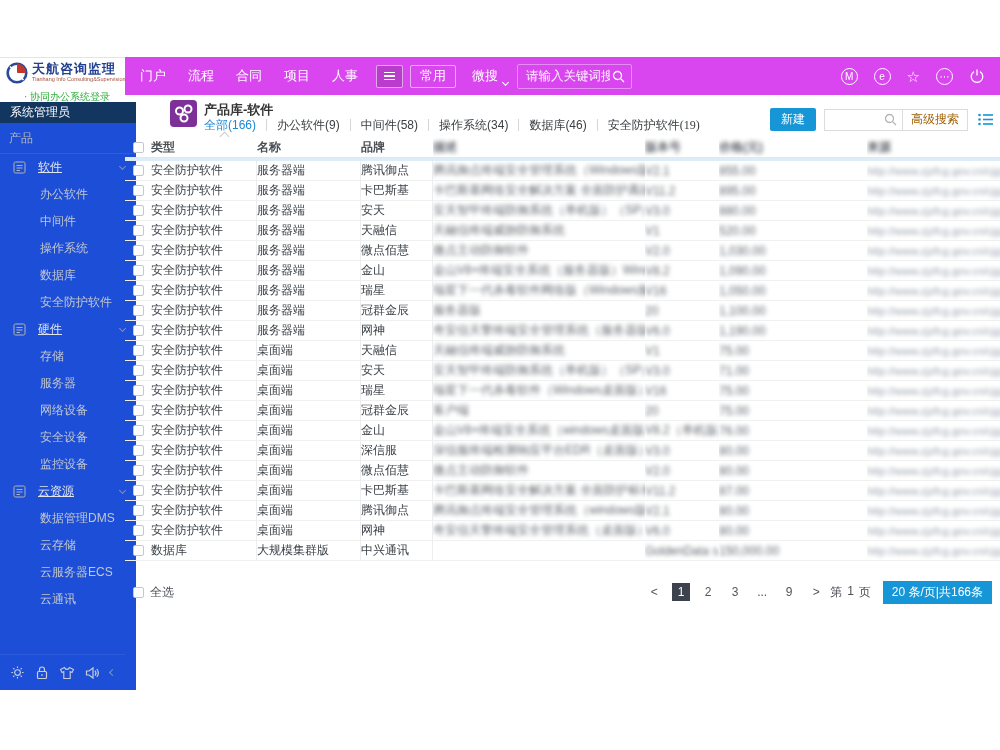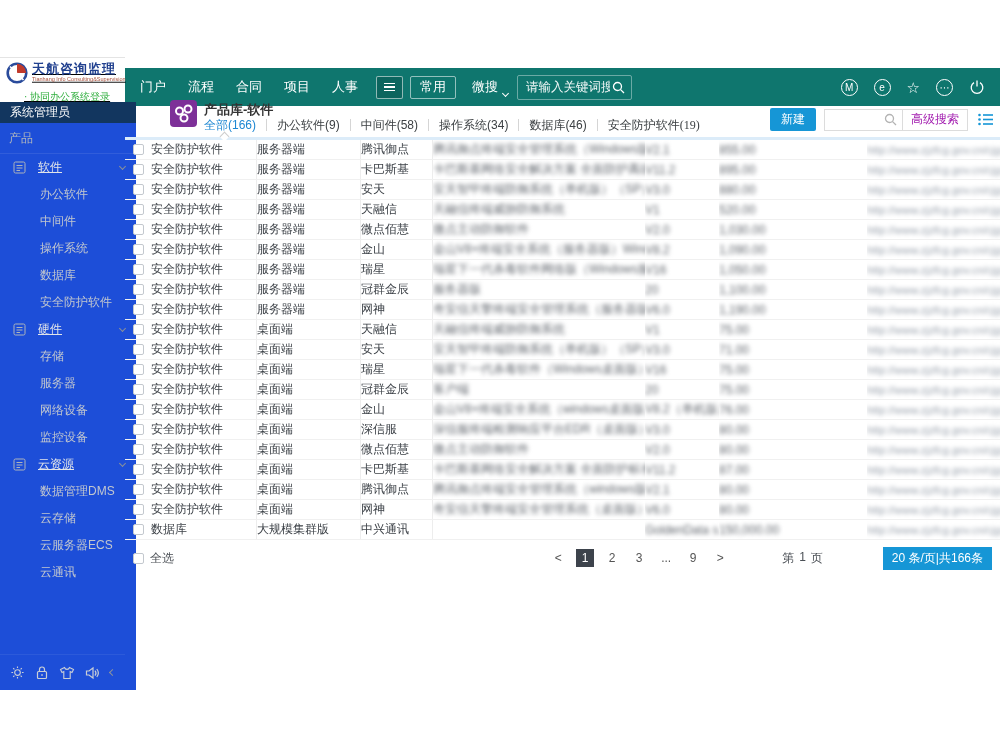--- a/index.html
+++ b/index.html
@@ -1,21 +1,21 @@
 <!DOCTYPE html>
 <html><head>
 <meta charset="utf-8">
 <style>
   * { box-sizing: border-box; }
   body { margin:0; background:#fff; font-family:"Liberation Sans", sans-serif; }
   .canvas { position:relative; width:1000px; height:750px; background:#fff; overflow:hidden; }
 
   
-  .navbar { position:absolute; left:125px; top:68px; width:875px; height:38px;
-            background:#0f766e; display:flex; align-items:center; color:#fff; padding-left:4px; }
+  .navbar { position:absolute; left:125px; top:57px; width:875px; height:38px;
+            background:#d946ef; display:flex; align-items:center; color:#fff; padding-left:4px; }
   .nav-items { display:flex; align-items:center; }
   .nav-item { padding:0 11px; font-size:13px; cursor:pointer; }
   .nav-box { height:23px; border:1px solid rgba(255,255,255,.55); border-radius:2px;
              display:flex; align-items:center; justify-content:center; margin-left:7px; cursor:pointer; }
   .nav-box.ham { width:27px; background:rgba(0,0,0,.14); }
   .hamico i { display:block; width:11px; height:1.5px; background:#fff; margin:2px auto; }
   .nav-box.common { padding:0 9px; font-size:13px; }
   .wesearch { margin-left:16px; font-size:13px; display:flex; align-items:flex-end; gap:5px; cursor:pointer; }
   .cdown { width:5px; height:5px; border-right:1.2px solid #fff; border-bottom:1.2px solid #fff;
            transform:rotate(45deg); margin-top:-3px; }
@@ -25,21 +25,21 @@
          font-family:"Liberation Sans",sans-serif; }
   .nsi::placeholder { color:rgba(255,255,255,.95); }
   .nav-right { margin-left:auto; display:flex; align-items:center; gap:16px; padding-right:15px; }
   .ci { width:17px; height:17px; border:1px solid #fff; border-radius:50%; display:flex;
         align-items:center; justify-content:center; font-size:10px; cursor:pointer; }
   .star { font-size:15px; line-height:1; cursor:pointer; }
   .picon { cursor:pointer; display:flex; }
 
   
   .logo-box { position:absolute; left:0; top:57px; width:125px; height:45px; background:#fff;
-              z-index:5; padding:4px 5px 0 6px; border-top:1px solid #e4e4e4;text-decoration:underline; }
+              z-index:5; padding:4px 5px 0 6px; border-top:1px solid #e4e4e4; }
   .logo-row { display:flex; align-items:flex-start; gap:4px; }
   .logo-texts { display:flex; flex-direction:column; }
   .logo-name { font-size:13px; font-weight:bold; color:#22418f; line-height:14px; letter-spacing:1px; }
   .logo-tag { font-size:6px; color:#a8503c; white-space:nowrap; transform:scale(.92); transform-origin:left; }
   .logo-login { font-size:10px; color:#2fae3d; margin:2px 0 0 18px; cursor:pointer; }
 
   
   .sidebar { position:absolute; left:0; top:102px; width:136px; height:588px; background:#1d4ed8;
              color:#c6ccd3; font-size:12px; }
   .role { height:21px; line-height:21px; background:#12365f; color:#fff; padding-left:10px; }
@@ -69,38 +69,38 @@
   .tab.active { color:#1d87d2; }
   .caret-up { position:absolute; left:60px; top:38px; width:7px; height:7px; background:#fff;
               border-left:1px solid #ccc; border-top:1px solid #ccc; transform:rotate(45deg); z-index:3; }
   .tr-controls { position:absolute; right:7px; top:13px; display:flex; align-items:center; gap:8px; }
   .new-btn { background:#1696d6; color:#fff; font-size:12px; padding:3px 11px; border-radius:2px; cursor:pointer; }
   .sbox { display:flex; align-items:center; border:1px solid #dcdcdc; height:22px; background:#fff; }
   .sbox input { width:54px; border:none; outline:none; font-size:12px; padding:0 4px;
                 font-family:"Liberation Sans",sans-serif; }
   .mag2 { display:flex; margin:0 5px; cursor:pointer; }
   .ssep { width:1px; height:21px; background:#dcdcdc; }
-  .adv { font-size:12px; color:#a21caf; padding:0 8px; cursor:pointer; }
+  .adv { font-size:12px; color:#a16207; padding:0 8px; cursor:pointer; }
   .list-icon { display:flex; cursor:pointer; margin-left:2px; }
 
   
   .thead, .trow { display:grid; grid-template-columns:26px 106px 104px 72px 212px 74px 148px auto; }
   .thead { height:21px; border-bottom:1px solid #e6e6e6; font-size:12px; color:#4a4f55; font-weight:bold; }
   .accent { height:3px; background:#dcecf9; }
   .trow { height:20px; border-bottom:1px solid #f0f0f0; font-size:12px; color:#3d4248; }
   .cell { display:flex; align-items:center; height:100%; overflow:hidden; white-space:nowrap; padding-right:6px; }
   .c0 { padding-left:8px; }
   .trow .c1, .trow .c2, .trow .c3 { border-right:1px solid #ededed; }
   .cb { width:11px; height:11px; border:1px solid #c3c8ce; border-radius:2px; background:#fff;
         display:inline-block; cursor:pointer; flex:none; }
   .blur { filter:blur(2.3px); color:#61666d; }
   .src { color:#9aa2ad; filter:blur(2px); font-size:11px; }
 
   
-  .tfoot { display:flex; align-items:center; margin-top:7px; padding:0 8px; font-size:12px; color:#4a4f55; height:22px;gap:48px; }
+  .tfoot { display:flex; align-items:center; margin-top:20px; padding:0 8px; font-size:12px; color:#4a4f55; height:22px; }
   .selall { display:flex; align-items:center; gap:6px; }
   .pager { margin-left:auto; display:flex; align-items:center; gap:9px; color:#555; }
   .pg { min-width:18px; height:18px; line-height:18px; text-align:center; cursor:pointer; }
   .pg.on { background:#3d434c; color:#fff; }
   .jump { display:flex; gap:5px; margin-left:5px; }
   .badge { background:#1696d6; color:#fff; padding:3px 9px; margin-left:12px; cursor:pointer; }
 </style>
 </head>
 <body>
 
@@ -196,20 +196,21 @@
               <line x1="3.5" y1="7" x2="9.5" y2="7" stroke="#aeb4bb"></line>
               <line x1="3.5" y1="9.5" x2="7" y2="9.5" stroke="#aeb4bb"></line>
             </svg>
           </span>
           <span class="glabel">硬件</span>
           <span class="chev"></span>
         </div>
         <div class="side-sub">存储</div>
         <div class="side-sub">服务器</div>
         <div class="side-sub">网络设备</div>
+        <div class="side-sub">安全设备</div>
         <div class="side-sub">监控设备</div>
         <div class="side-group">
           <span class="gicon">
             <svg width="13" height="13" viewBox="0 0 13 13">
               <rect x="1" y="1" width="11" height="11" rx="1.5" fill="none" stroke="#aeb4bb"></rect>
               <line x1="3.5" y1="4.5" x2="9.5" y2="4.5" stroke="#aeb4bb"></line>
               <line x1="3.5" y1="7" x2="9.5" y2="7" stroke="#aeb4bb"></line>
               <line x1="3.5" y1="9.5" x2="7" y2="9.5" stroke="#aeb4bb"></line>
             </svg>
           </span>
@@ -290,20 +291,46 @@
               <rect x="5" y="1.2" width="10" height="1.6"></rect>
             <circle cx="1.5" cy="6.5" r="1.3"></circle>
               <rect x="5" y="5.7" width="10" height="1.6"></rect>
             <circle cx="1.5" cy="11" r="1.3"></circle>
               <rect x="5" y="10.2" width="10" height="1.6"></rect>
             </svg>
         </span>
       </div>
     </div>
 
+    <div class="thead" id="thead">
+        <div class="cell c0">
+          <span class="cb"></span>
+        </div>
+        <div class="cell c1">
+          <span>类型</span>
+        </div>
+        <div class="cell c2">
+          <span>名称</span>
+        </div>
+        <div class="cell c3">
+          <span>品牌</span>
+        </div>
+        <div class="cell c4">
+          <span class="blur">描述</span>
+        </div>
+        <div class="cell c5">
+          <span class="blur">版本号</span>
+        </div>
+        <div class="cell c6">
+          <span class="blur">价格(元)</span>
+        </div>
+        <div class="cell c7">
+          <span class="blur">来源</span>
+        </div>
+      </div>
     <div class="accent"></div>
     <div id="tbody">
         <div class="trow">
           <div class="cell c0">
             <span class="cb"></span>
           </div>
           <div class="cell c1">
             <span>安全防护软件</span>
           </div>
           <div class="cell c2">

